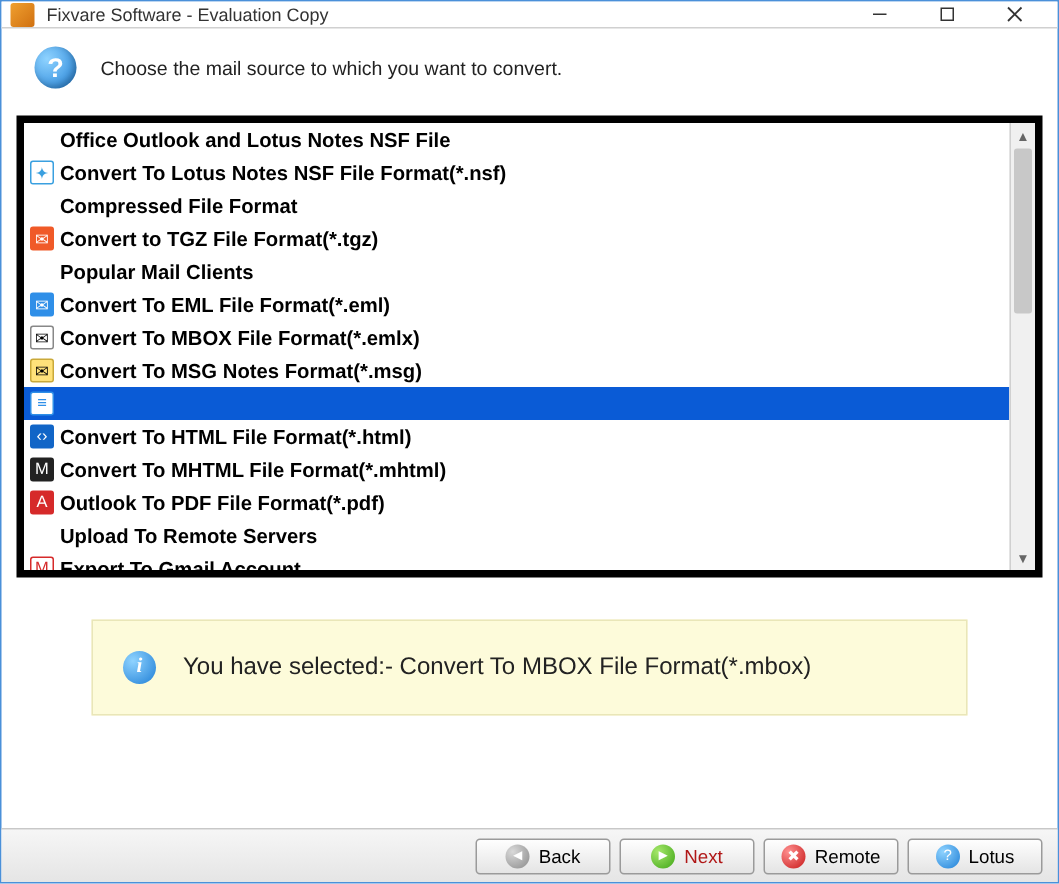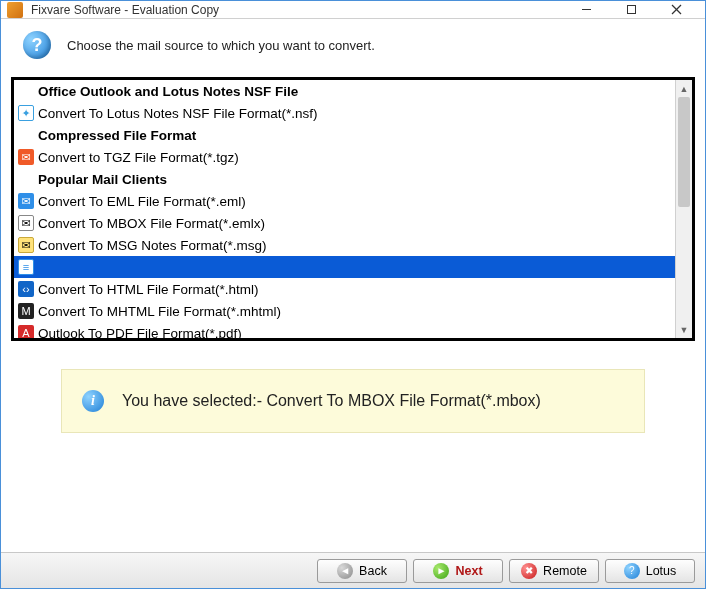--- a/index.html
+++ b/index.html
@@ -40,22 +40,22 @@
   .q-icon {
     width: 28px; height: 28px; border-radius: 50%;
     background: radial-gradient(circle at 30% 30%, #8fd3ff, #1f7fd6);
     display: flex; align-items: center; justify-content: center;
     color: #fff; font-weight: bold; font-size: 18px;
     box-shadow: inset -2px -2px 4px rgba(0,0,0,.25);
   }
   .header-text { color: #222; font-size: 13px; }
   .list-wrap {
     margin: 0 10px;
-    border: 3px solid #000000;
-    height: 264px;
+    border: 5px solid #000000;
+    height: 308px;
     display: flex;
     background: #fff;
   }
   .list {
     flex: 1;
     overflow: hidden;
   }
   .scrollbar {
     width: 17px;
     background: #f0f0f0;
@@ -84,21 +84,21 @@
   }
   .row .icon {
     width: 16px; height: 16px; margin-right: 4px;
     flex-shrink: 0;
     display: inline-flex; align-items: center; justify-content: center;
     font-size: 11px; border-radius: 2px;
   }
   .row .icon.blank { background: transparent; }
   .row .lbl { font-size: 13.5px; font-weight: bold; color: #000; }
   .row.cat .lbl { font-weight: bold; }
-  .row.item .lbl { font-weight: normal; }
+  .row.item .lbl { font-weight: bold; }
   .row.selected {
     background: #0a5bd6;
   }
   .row.selected .lbl { color: #fff; }
   
   .ic-nsf { background:#fff; border:1px solid #3aa0e0; color:#3aa0e0; }
   .ic-tgz { background:#f05a28; color:#fff; border-radius:50%; }
   .ic-eml { background:#2f8fe8; color:#fff; }
   .ic-emlx { background:#fff; border:1px solid #888; }
   .ic-msg { background:#ffe27a; border:1px solid #caa93a; }
@@ -143,21 +143,21 @@
   }
   .btn .btn-icon {
     width: 16px; height: 16px; border-radius: 50%;
     display:flex; align-items:center; justify-content:center;
     font-size: 10px; color:#fff;
   }
   .bi-back { background: radial-gradient(circle at 30% 30%,#d9d9d9,#8a8a8a); }
   .bi-next { background: radial-gradient(circle at 30% 30%,#a6e86b,#3fa516); }
   .bi-cancel { background: radial-gradient(circle at 30% 30%,#ff8f8f,#c71919); }
   .bi-help { background: radial-gradient(circle at 30% 30%,#8fd3ff,#1f7fd6); }
-  .btn.primary .btn-label { color:#b01717; font-weight:bold;text-align:right; }
+  .btn.primary .btn-label { color:#b01717; font-weight:normal;text-align:right; }
 </style>
 </head>
 <body>
 
 <div class="titlebar">
   <div class="app-icon"></div>
   <div class="title">Fixvare Software - Evaluation Copy</div>
   <div class="winbtn">
     <svg viewBox="0 0 11 11">
         <line x1="1" y1="5.5" x2="10" y2="5.5" stroke="#333" stroke-width="1"></line>
@@ -223,20 +223,24 @@
         <span class="lbl">Convert To HTML File Format(*.html)</span>
       </div>
       <div class="row item">
         <span class="icon ic-mhtml">M</span>
         <span class="lbl">Convert To MHTML File Format(*.mhtml)</span>
       </div>
       <div class="row item">
         <span class="icon ic-pdf">A</span>
         <span class="lbl">Outlook To PDF File Format(*.pdf)</span>
       </div>
+      <div class="row cat">
+        <span class="icon blank"></span>
+        <span class="lbl">Upload To Remote Servers</span>
+      </div>
       <div class="row item">
         <span class="icon ic-gmail">M</span>
         <span class="lbl">Export To Gmail Account</span>
       </div>
     </div>
   <div class="scrollbar">
     <div class="scroll-up">▲</div>
     <div class="scroll-thumb"></div>
     <div class="scroll-down">▼</div>
   </div>

